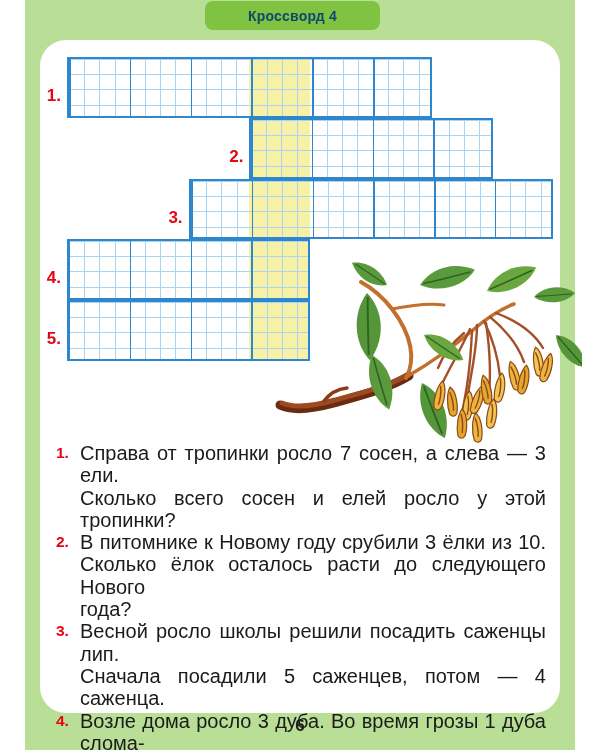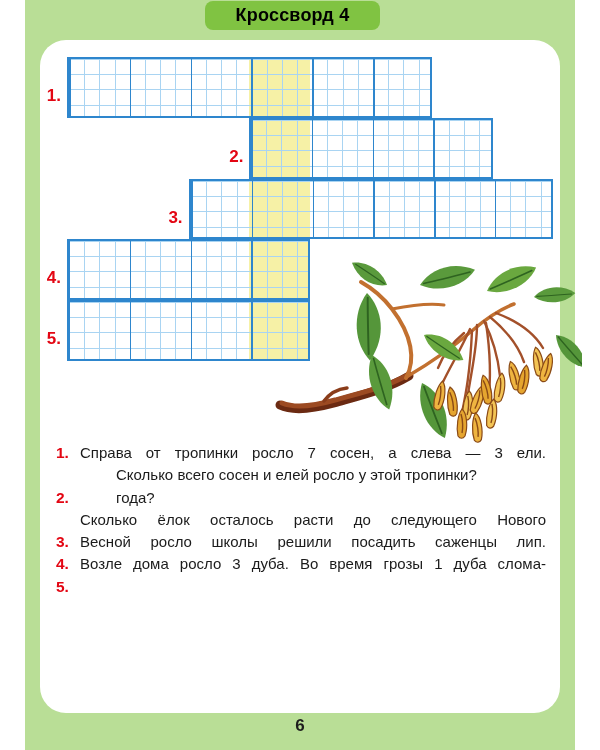--- a/index.html
+++ b/index.html
@@ -14,42 +14,42 @@
   }
   #page{
     position:relative;width:600px;height:750px;overflow:hidden;
     font-family:"Liberation Sans",sans-serif;background:#fff;
   }
   .green-band{position:absolute;left:25px;top:0;width:550px;height:750px;background:var(--page-green);}
   .white-content{position:absolute;left:40px;top:40px;width:520px;height:673px;background:#ffffff;border-radius:26px;}
   .title-box{
     position:absolute;left:205px;top:1px;width:175px;height:29px;background:var(--title-green);
     border-radius:8px;display:flex;align-items:center;justify-content:center;
-    font-weight:bold;font-size:18px;color:#000000;letter-spacing:.2px;
+    font-weight:bold;font-size:14px;color:#0c4a6e;letter-spacing:.2px;
   }
   #crossword{position:absolute;left:0;top:0;width:600px;height:440px;}
   .cw-hl{position:absolute;background:var(--hl-yellow);}
   .cw-row{
     position:absolute;box-sizing:border-box;border:2px solid var(--major);
     background-image:
       repeating-linear-gradient(to right, var(--major) 0 1.5px, transparent 1.5px 60.8px),
       repeating-linear-gradient(to right, var(--minor) 0 1px, transparent 1px 15.2px),
       repeating-linear-gradient(to bottom, var(--minor) 0 1px, transparent 1px 15.2px);
   }
   .cw-label{
     position:absolute;width:30px;text-align:right;
     font-weight:bold;font-size:17px;color:var(--num-red);
   }
   #plant{position:absolute;left:272px;top:243px;width:310px;height:207px;}
   #problems{position:absolute;left:56px;top:442px;width:490px;color:var(--ink);}
   .problem{display:flex;align-items:flex-start;}
   .pnum{flex:none;width:24px;font-weight:bold;font-size:15.5px;line-height:22.3px;color:var(--num-red);}
   .pbody{flex:1;min-width:0;}
-  .pline{font-size:15px;line-height:22.3px;text-align:justify;text-align-last:justify;}
-  .pline.last{text-align-last:left;margin-left:36px;}
+  .pline{font-size:20px;line-height:22.3px;text-align:justify;text-align-last:justify;}
+  .pline.last{text-align-last:left;}
   .page-number{
     position:absolute;left:0;top:716px;width:600px;text-align:center;
     font-weight:bold;font-size:17px;color:#1d1d1d;
   }
 </style>
 </head>
 <body>
 
 <div id="page">
   <div class="green-band"></div>
@@ -190,28 +190,30 @@
       <div class="problem">
         <span class="pnum">1.</span>
         <span class="pbody">
           <div class="pline">Справа от тропинки росло 7 сосен, а слева — 3 ели.</div>
           <div class="pline last">Сколько всего сосен и елей росло у этой тропинки?</div>
         </span>
       </div>
       <div class="problem">
         <span class="pnum">2.</span>
         <span class="pbody">
+          <div class="pline">В питомнике к Новому году срубили 3 ёлки из 10.</div>
+          <div class="pline">Сколько ёлок осталось расти до следующего Нового</div>
           <div class="pline last">года?</div>
-          <div class="pline">Сколько ёлок осталось расти до следующего Нового</div>
         </span>
       </div>
       <div class="problem">
         <span class="pnum">3.</span>
         <span class="pbody">
           <div class="pline">Весной росло школы решили посадить саженцы лип.</div>
+          <div class="pline">Сначала посадили 5 саженцев, потом — 4 саженца.</div>
         </span>
       </div>
       <div class="problem">
         <span class="pnum">4.</span>
         <span class="pbody">
           <div class="pline">Возле дома росло 3 дуба. Во время грозы 1 дуба слома-</div>
         </span>
       </div>
       <div class="problem">
         <span class="pnum">5.</span>

